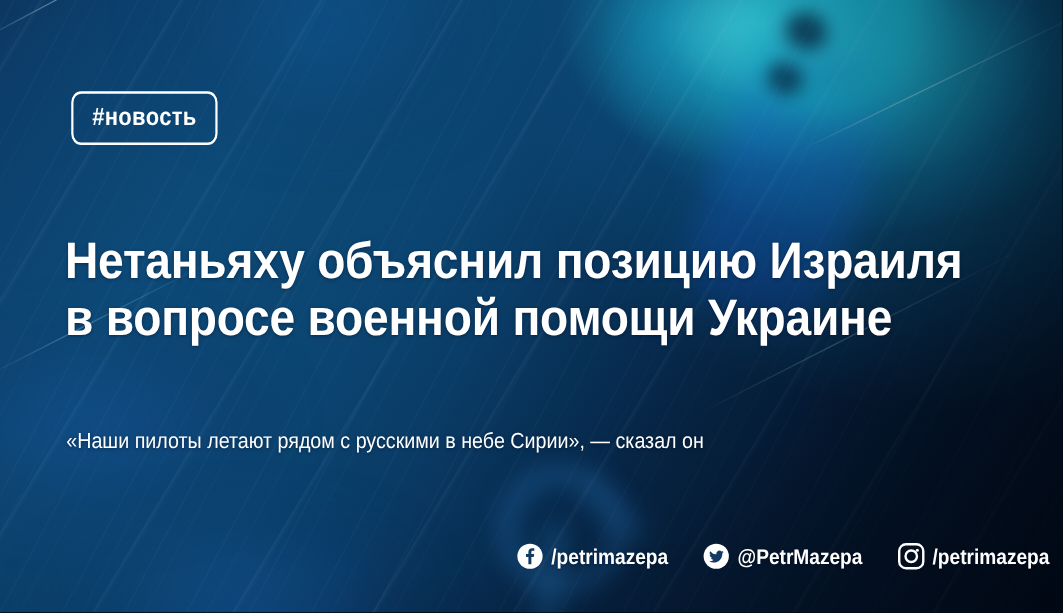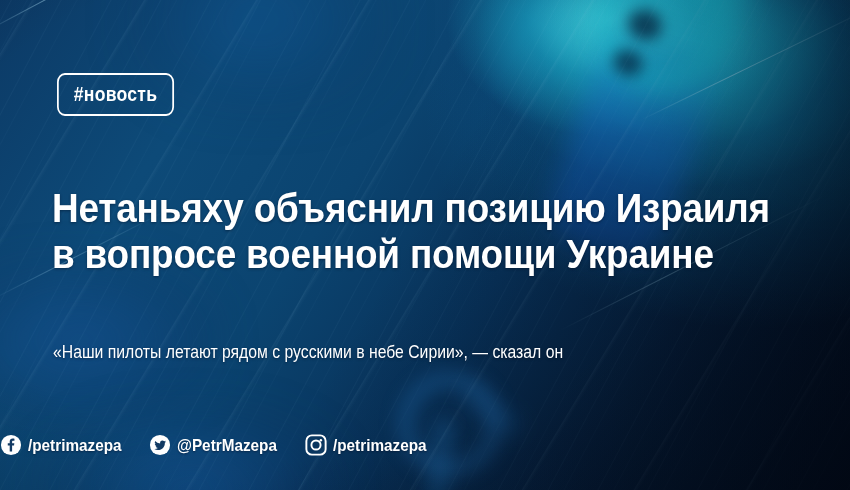--- a/index.html
+++ b/index.html
@@ -288,21 +288,21 @@
     white-space: nowrap;
     text-shadow: 0 1px 3px rgba(0,12,30,0.45);
   }
 
   .social {
     position: absolute;
     left: 0;
     right: 0;
     top: 434px;
     display: flex;
-    justify-content: flex-start;
+    justify-content: flex-end;
     align-items: center;
     gap: 17px;
   }
   .social-item {
     display: flex;
     align-items: center;
     gap: 6px;
   }
   .social-icon {
     width: 22px;

